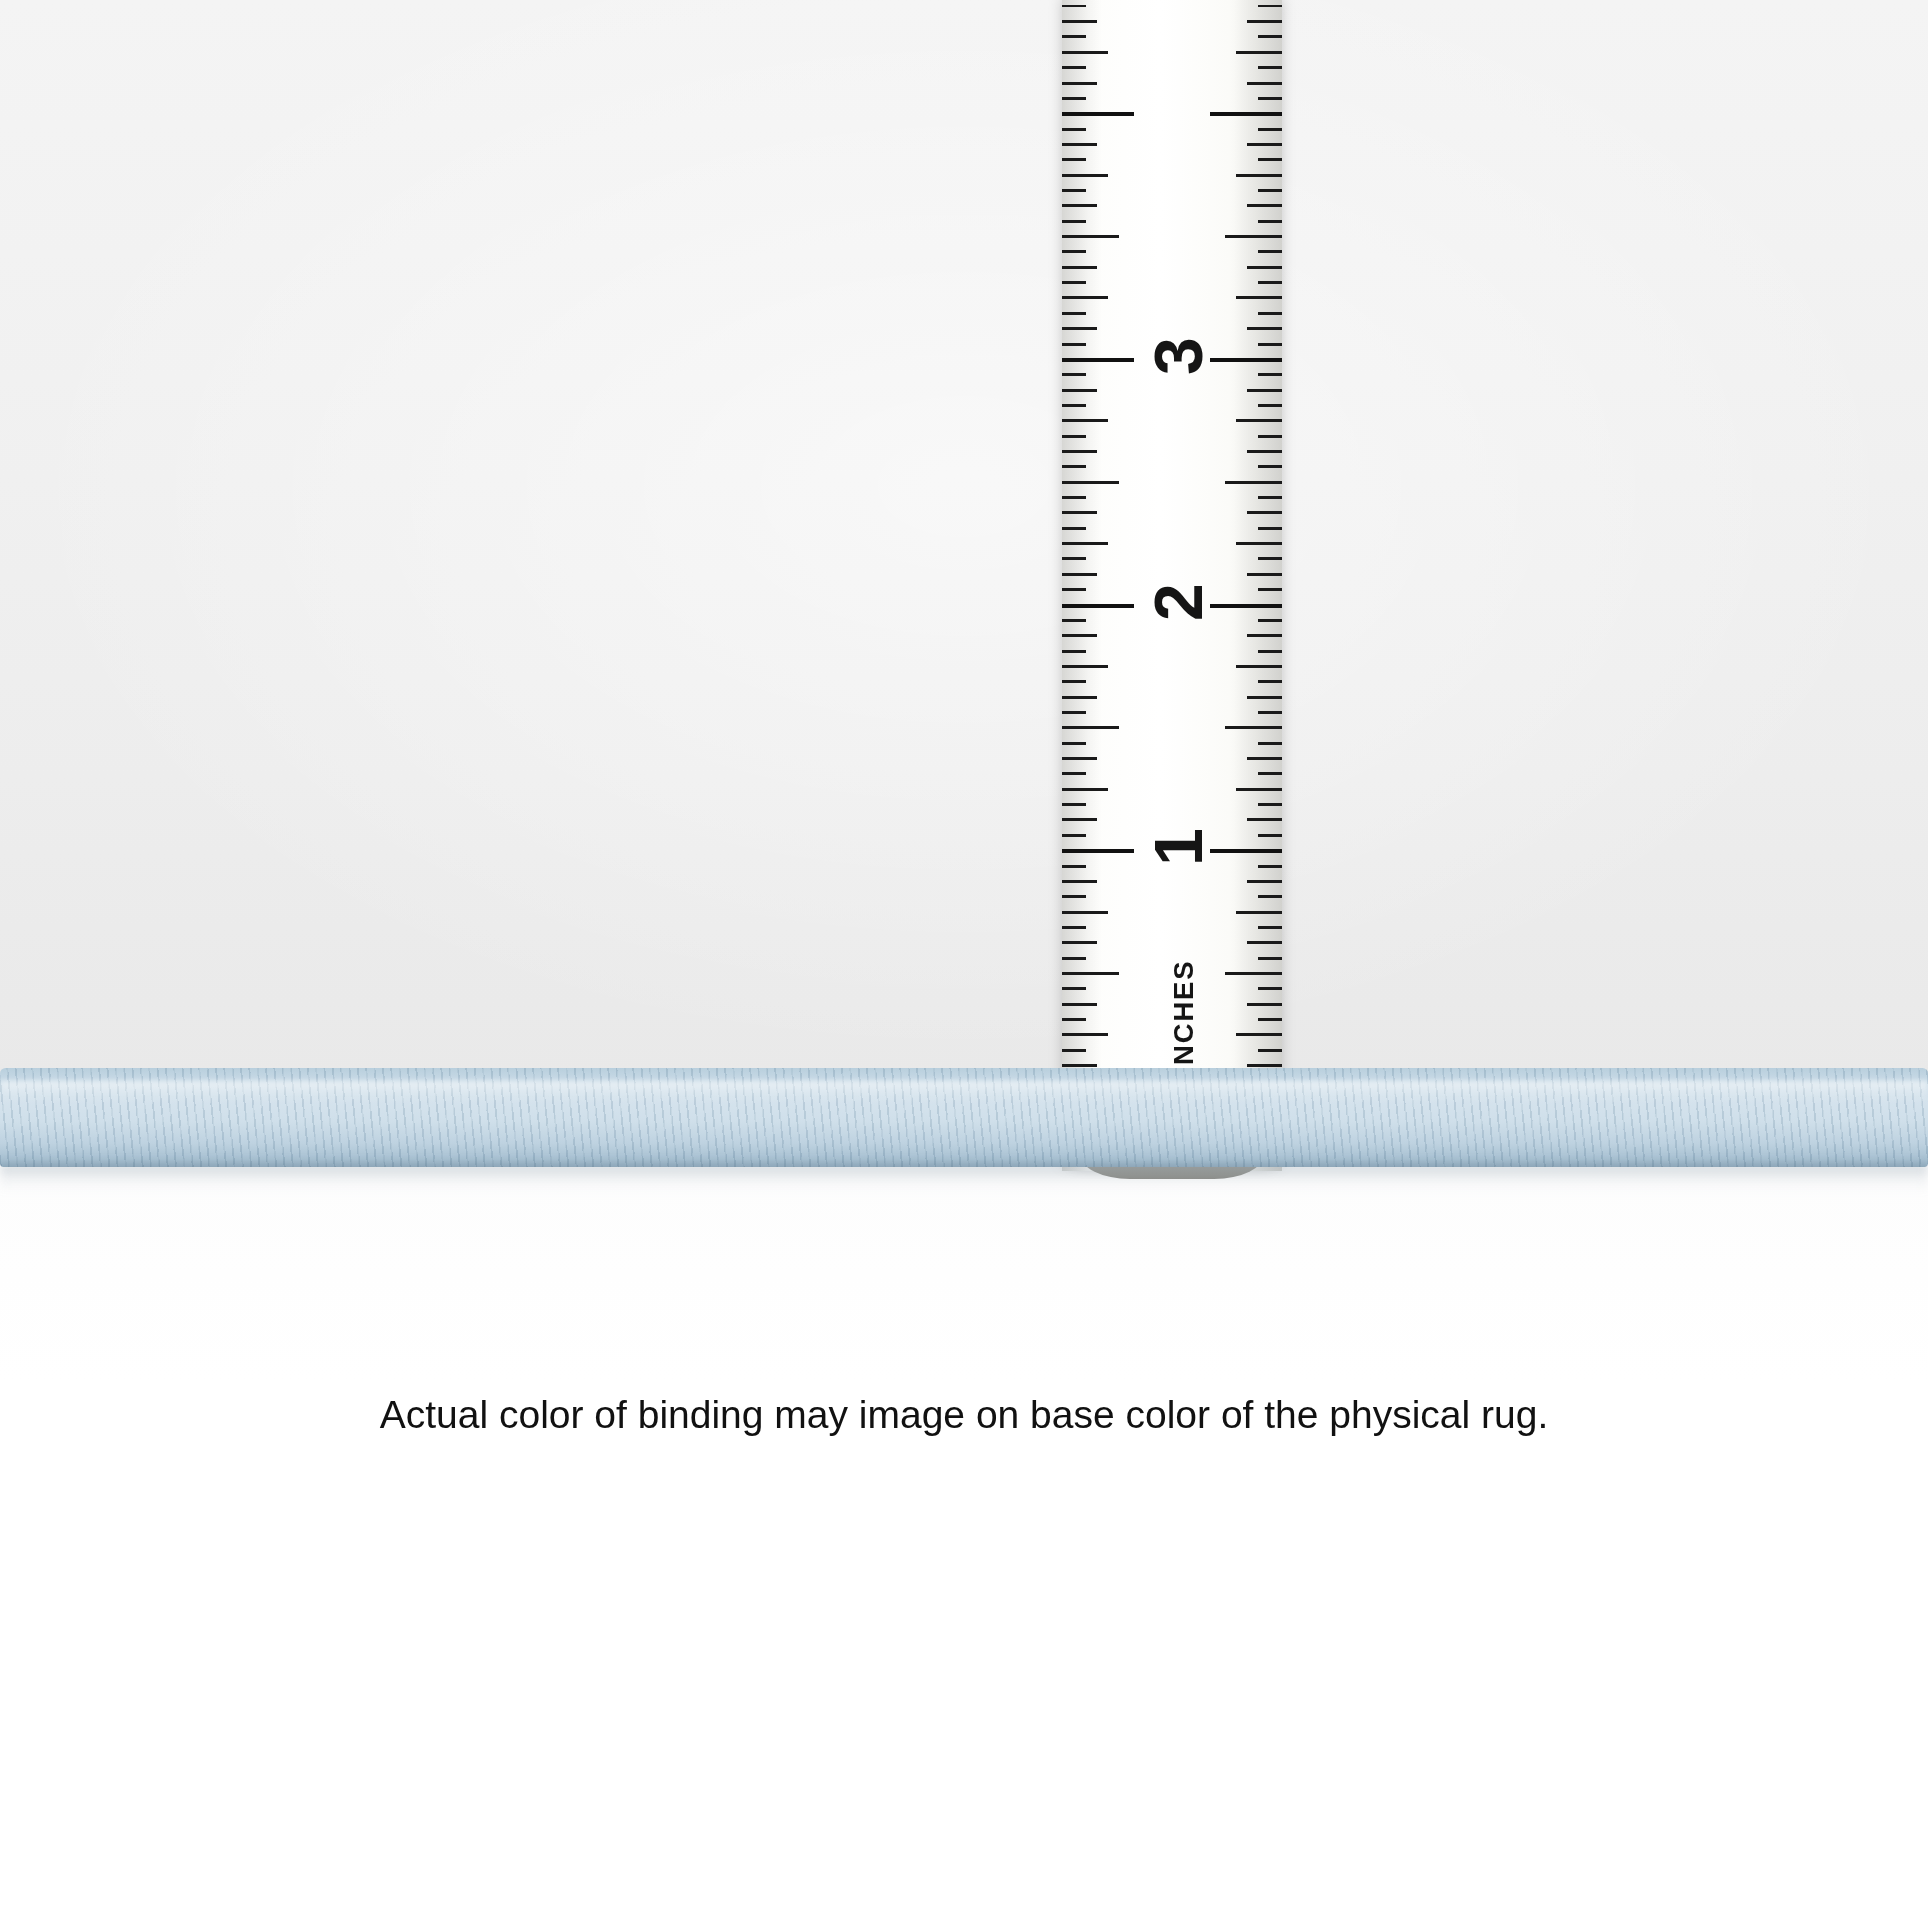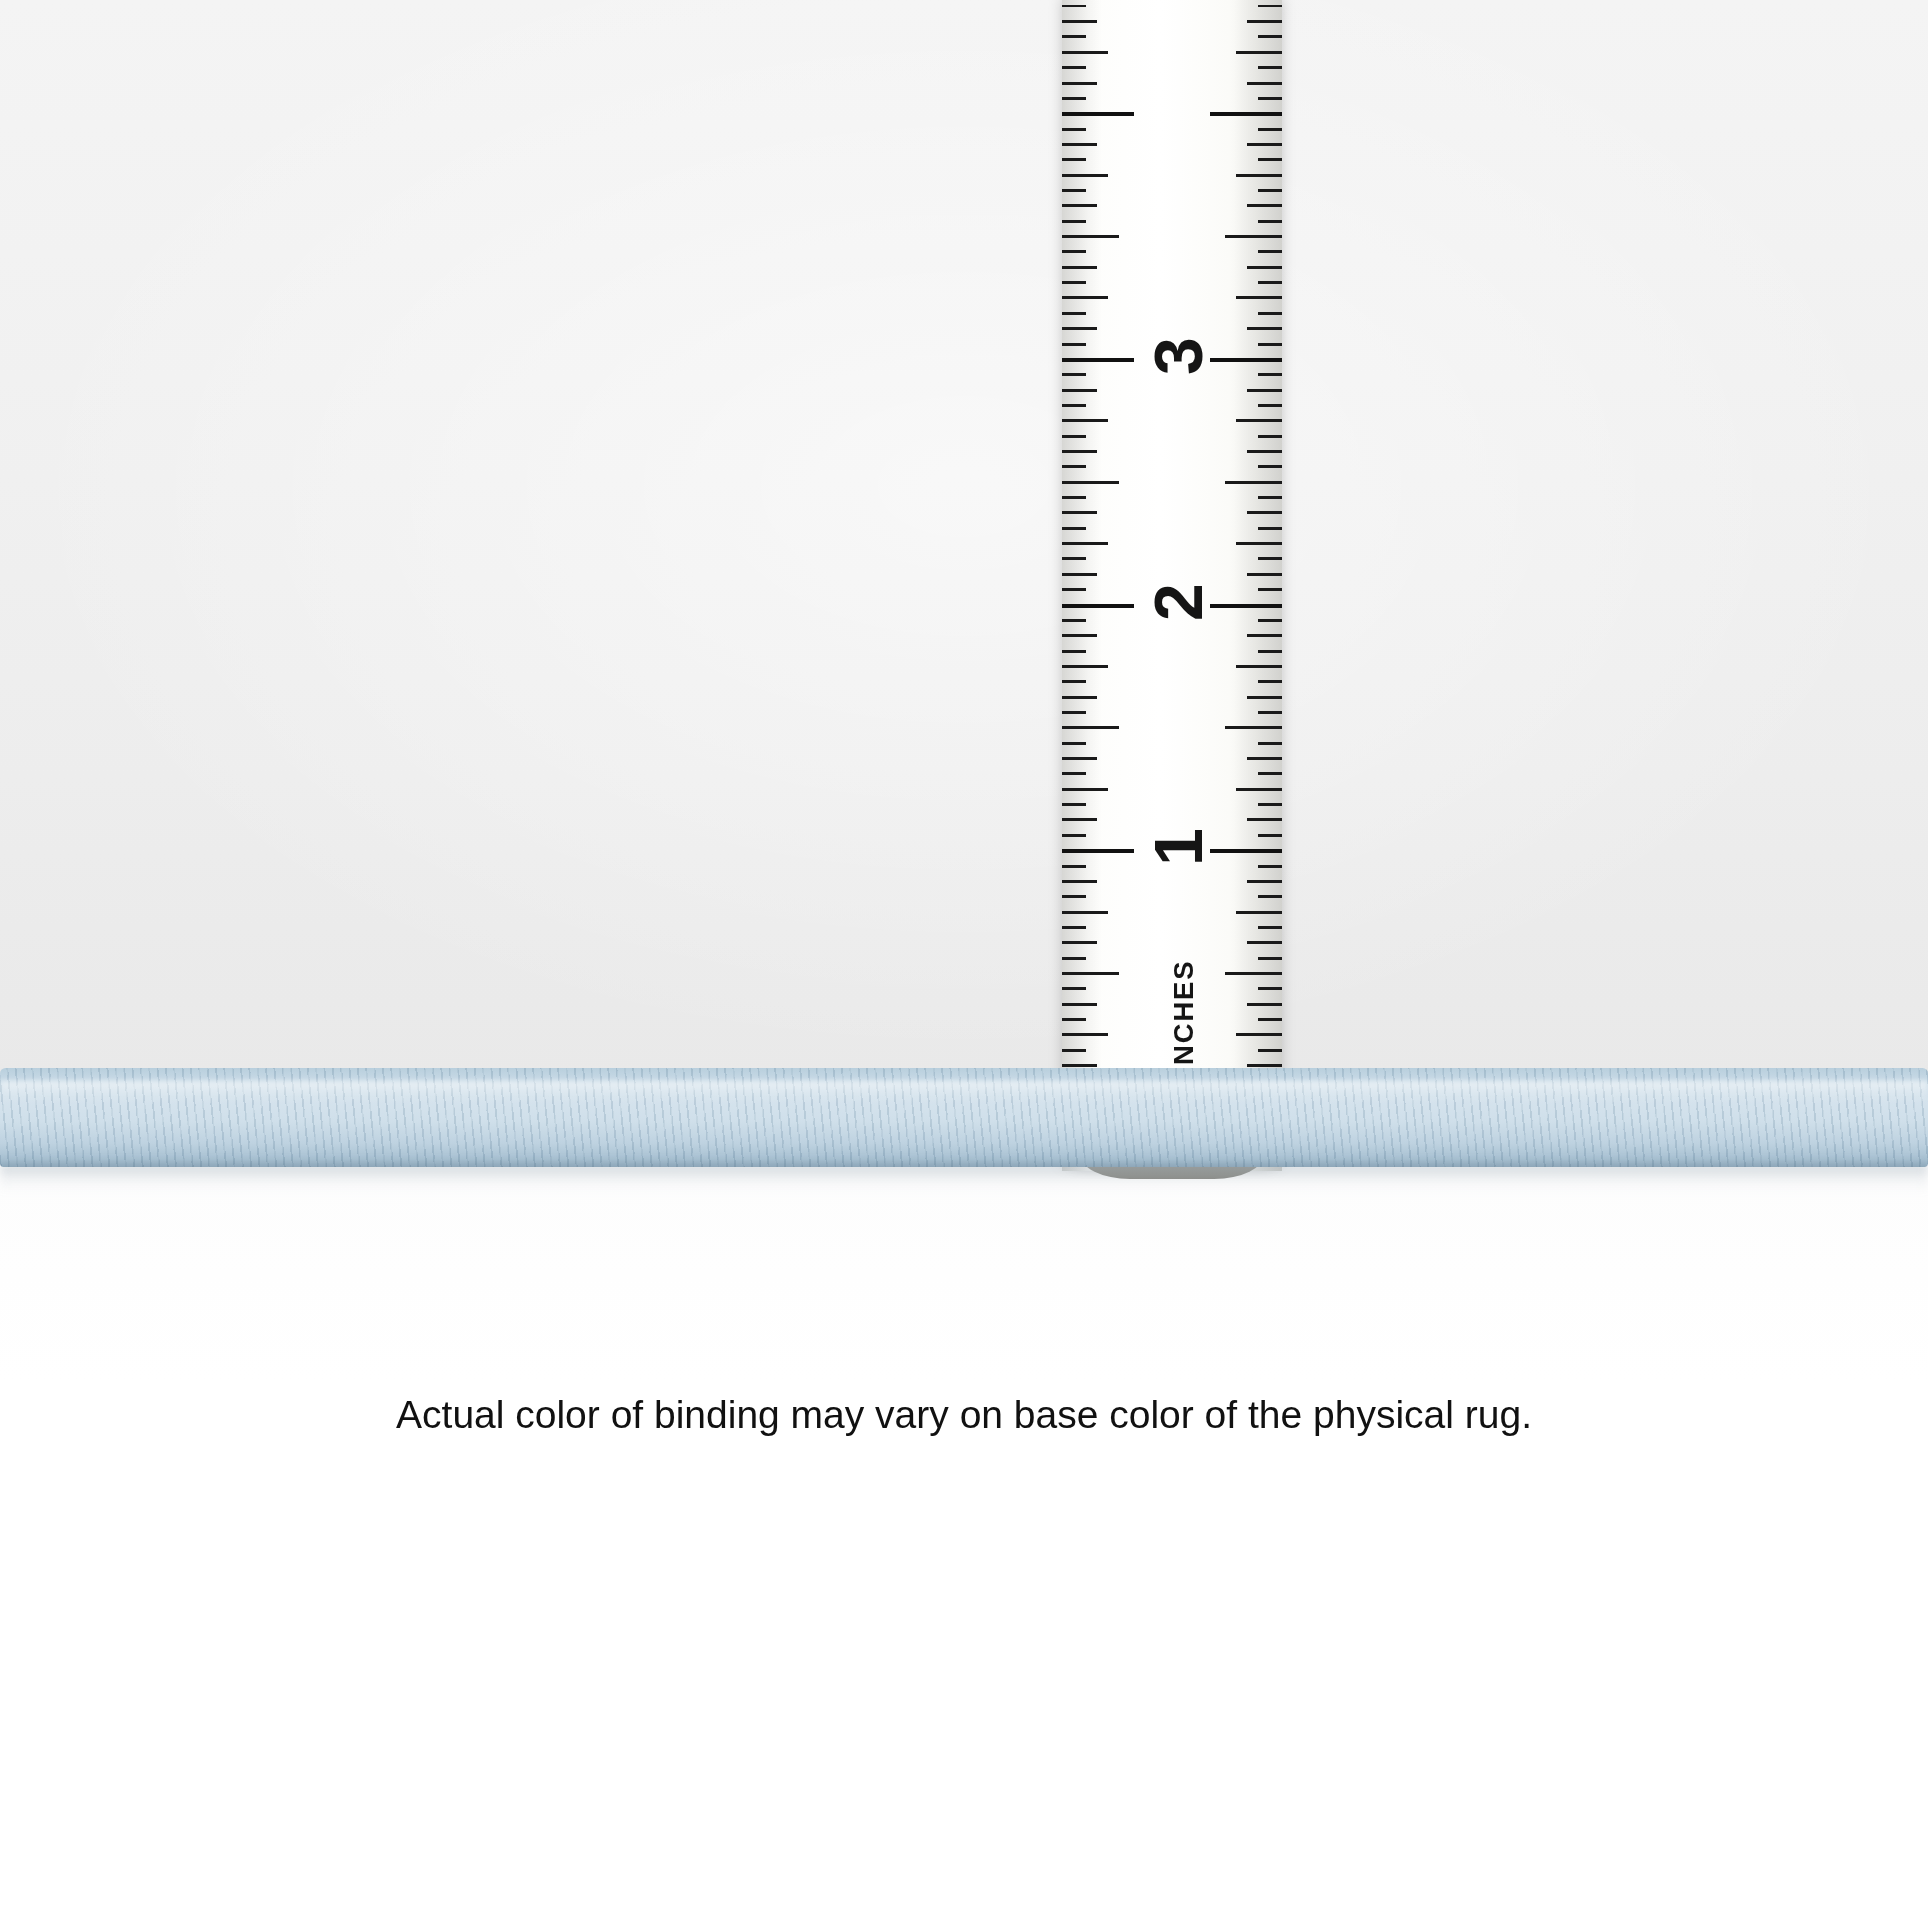--- a/index.html
+++ b/index.html
@@ -366,17 +366,17 @@
 
   <div class="rug">
     <div class="rug-binding">
       <div class="rug-threads"></div>
       <div class="rug-highlight"></div>
     </div>
     <div class="rug-shadow"></div>
   </div>
 
   <div class="caption">
-    <span class="line">Actual color of binding may vary on base color of the physical rug.</span>
+    <span class="line">Actual color of binding may image on base color of the physical rug.</span>
   </div>
 
 </div>
 
 
 </body></html>

